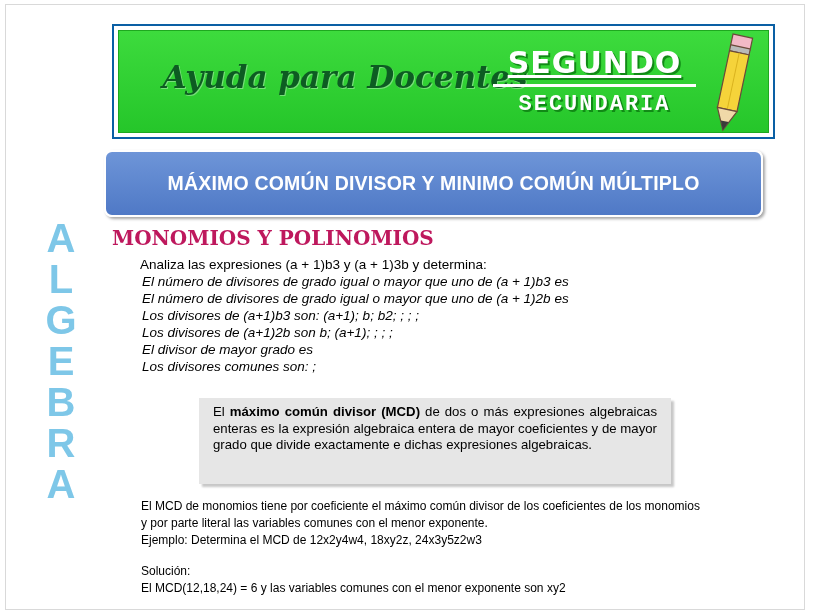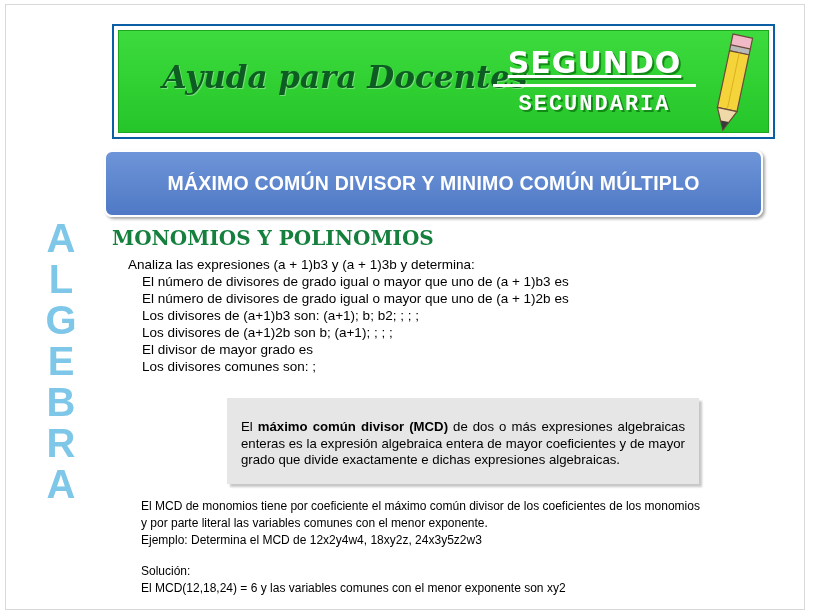--- a/index.html
+++ b/index.html
@@ -151,49 +151,50 @@
   .content {
     position: absolute;
     left: 112px;
     top: 226px;
     width: 660px;
   }
   .section-heading {
     font-family: "DejaVu Serif", serif;
     font-weight: bold;
     font-size: 20px;
-    color: #15803d;
+    color: #be185d;
     margin: 0 0 6px 0;
     letter-spacing: 0px;
   }
   .para {
     font-family: "Liberation Sans", sans-serif;
     font-size: 13.5px;
     color: #000000;
     line-height: 17px;
     margin: 0;
   }
   .lead {
-    margin-left: 16px;
+    margin-left: 28px;
   }
   .indented {
     margin-left: 30px;
+    font-style: italic;
   }
 
   
   .defbox {
     position: absolute;
-    left: 227px;
+    left: 199px;
     top: 398px;
     width: 472px;
     height: 86px;
     background: #e6e6e6;
     box-shadow: 3px 3px 2px rgba(0,0,0,0.22);
     box-sizing: border-box;
-    padding: 21px 14px 8px 14px;
+    padding: 6px 14px 8px 14px;
   }
   .defbox p {
     margin: 0;
     font-family: "Liberation Sans", sans-serif;
     font-size: 13.2px;
     line-height: 16.5px;
     color: #000000;
     text-align: justify;
   }
   .defbox b { font-weight: bold; }

